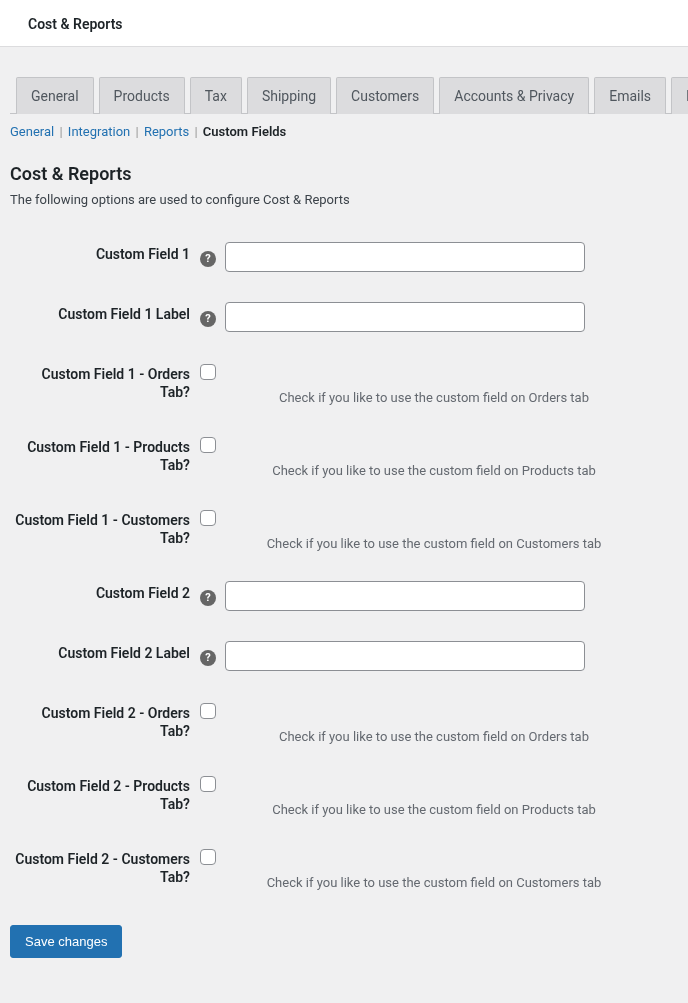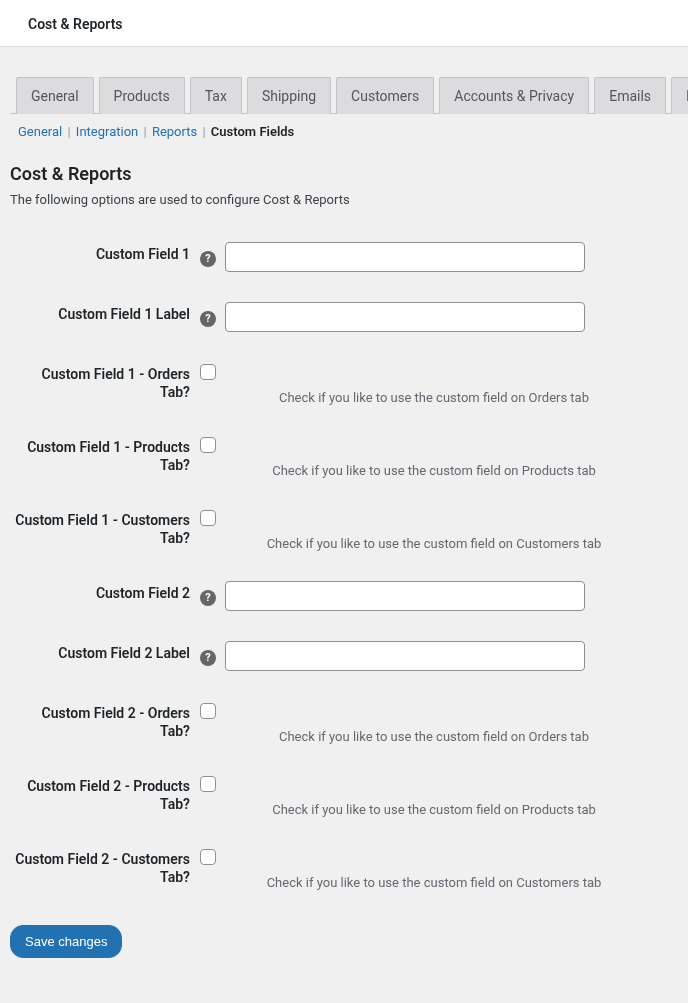--- a/index.html
+++ b/index.html
@@ -38,21 +38,21 @@
       border-bottom: none;
       margin-bottom: -1px;
       font-size: 14px;
       color: #50575e;
       cursor: pointer;
       border-top-left-radius: 2px;
       border-top-right-radius: 2px;
       white-space: nowrap;
     }
     .subsub {
-      margin: 10px 0 0 8px;
+      margin: 10px 0 0 0;
       font-size: 13px;
       color: #646970;
     }
     .subsub a {
       color: #2271b1;
       text-decoration: none;
       cursor: pointer;
     }
     .subsub .sep { color: #999; margin: 0 2px; }
     .subsub .current {
@@ -131,21 +131,21 @@
       margin-top: 10px;
       text-align: center;
     }
     .save-btn {
       display: inline-block;
       margin-top: 20px;
       padding: 8px 14px;
       background: #2271b1;
       color: #fff;
       border: 1px solid #2271b1;
-      border-radius: 13px;
+      border-radius: 3px;
       font-size: 13px;
       cursor: pointer;
     }
   </style>
 </head>
 <body>
 
 <div class="header">
   <h1>Cost &amp; Reports</h1>
 </div>

